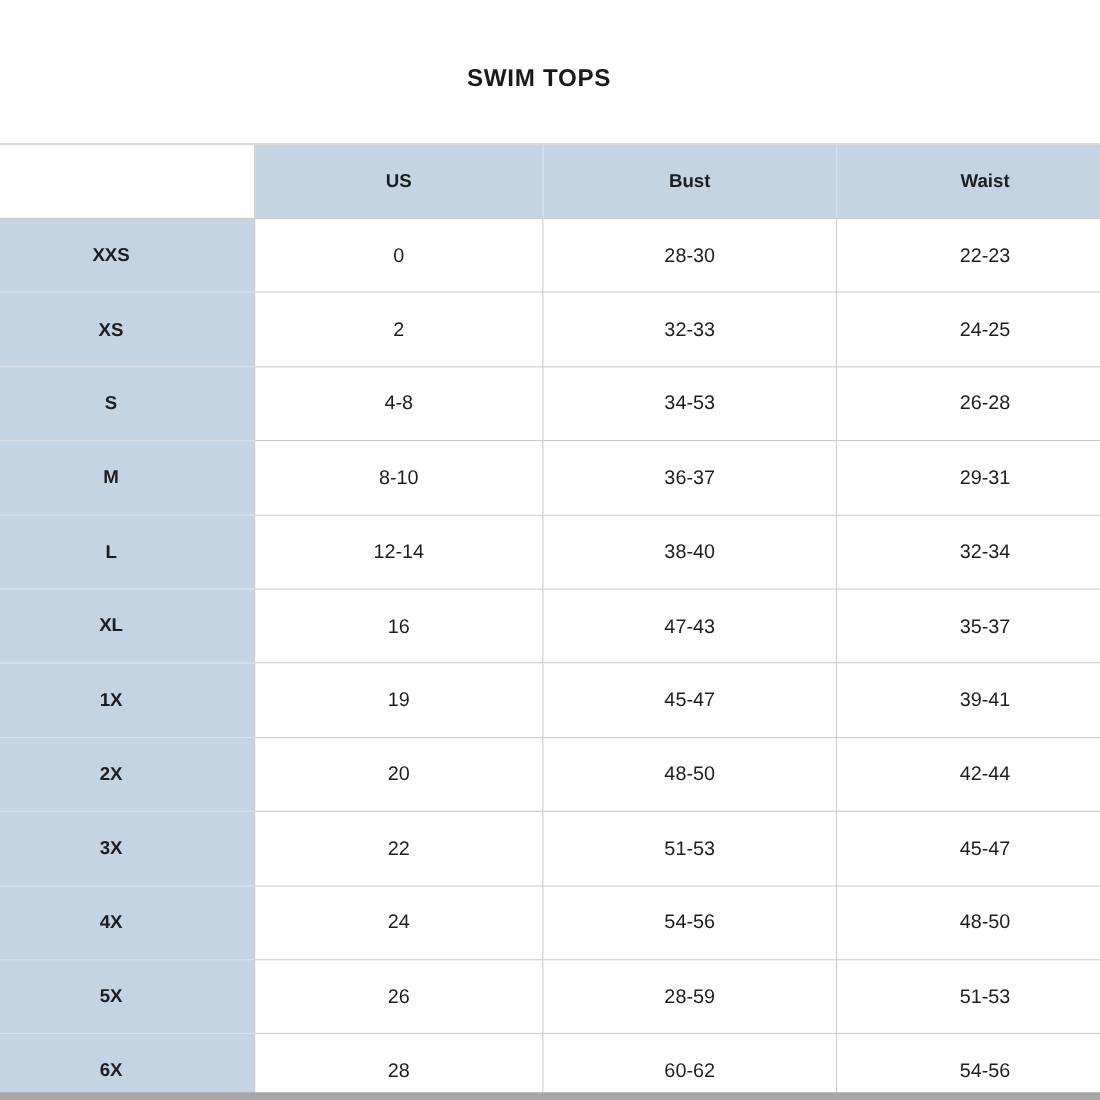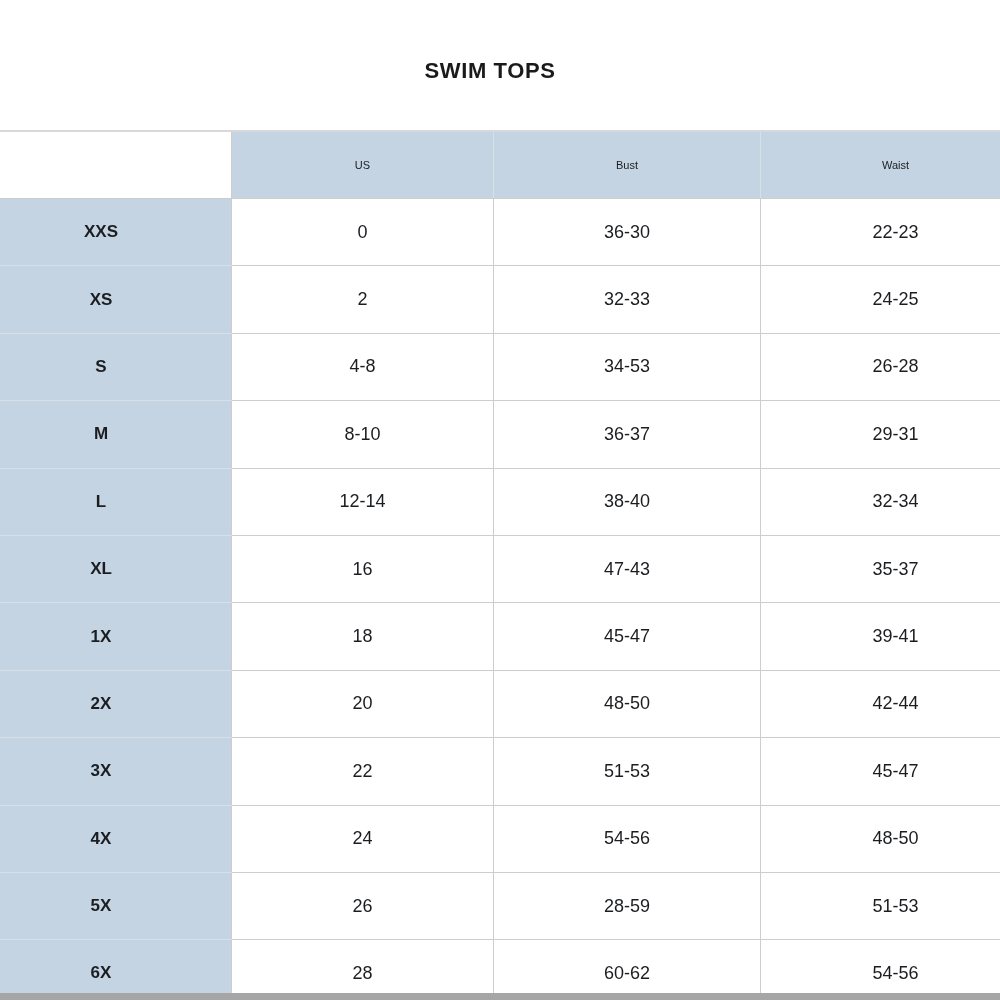--- a/index.html
+++ b/index.html
@@ -45,22 +45,22 @@
   }
   .size-chart th, .size-chart td{
     border:1px solid var(--border);
     text-align:center;
     vertical-align:middle;
     padding:0;
   }
   .size-chart thead th{
     height:66px;
     background:var(--blue);
-    font-size:11px;
-    font-weight:400;
+    font-size:17px;
+    font-weight:700;
     border-color:var(--blue-border);
     border-bottom-color:var(--border);
     margin-top:46px;
   }
   .size-chart thead th.corner-cell{
     background:#ffffff;
     border-color:var(--border);
   }
   .size-chart tbody th.label-cell{
     background:var(--blue);
@@ -102,21 +102,21 @@
         <th class="corner-cell"></th>
         <th>US</th>
         <th>Bust</th>
         <th>Waist</th>
       </tr>
     </thead>
     <tbody>
         <tr>
           <th class="label-cell">XXS</th>
           <td>0</td>
-          <td>36-30</td>
+          <td>28-30</td>
           <td>22-23</td>
         </tr>
         <tr>
           <th class="label-cell">XS</th>
           <td>2</td>
           <td>32-33</td>
           <td>24-25</td>
         </tr>
         <tr>
           <th class="label-cell">S</th>
@@ -137,21 +137,21 @@
           <td>32-34</td>
         </tr>
         <tr>
           <th class="label-cell">XL</th>
           <td>16</td>
           <td>47-43</td>
           <td>35-37</td>
         </tr>
         <tr>
           <th class="label-cell">1X</th>
-          <td>18</td>
+          <td>19</td>
           <td>45-47</td>
           <td>39-41</td>
         </tr>
         <tr>
           <th class="label-cell">2X</th>
           <td>20</td>
           <td>48-50</td>
           <td>42-44</td>
         </tr>
         <tr>

